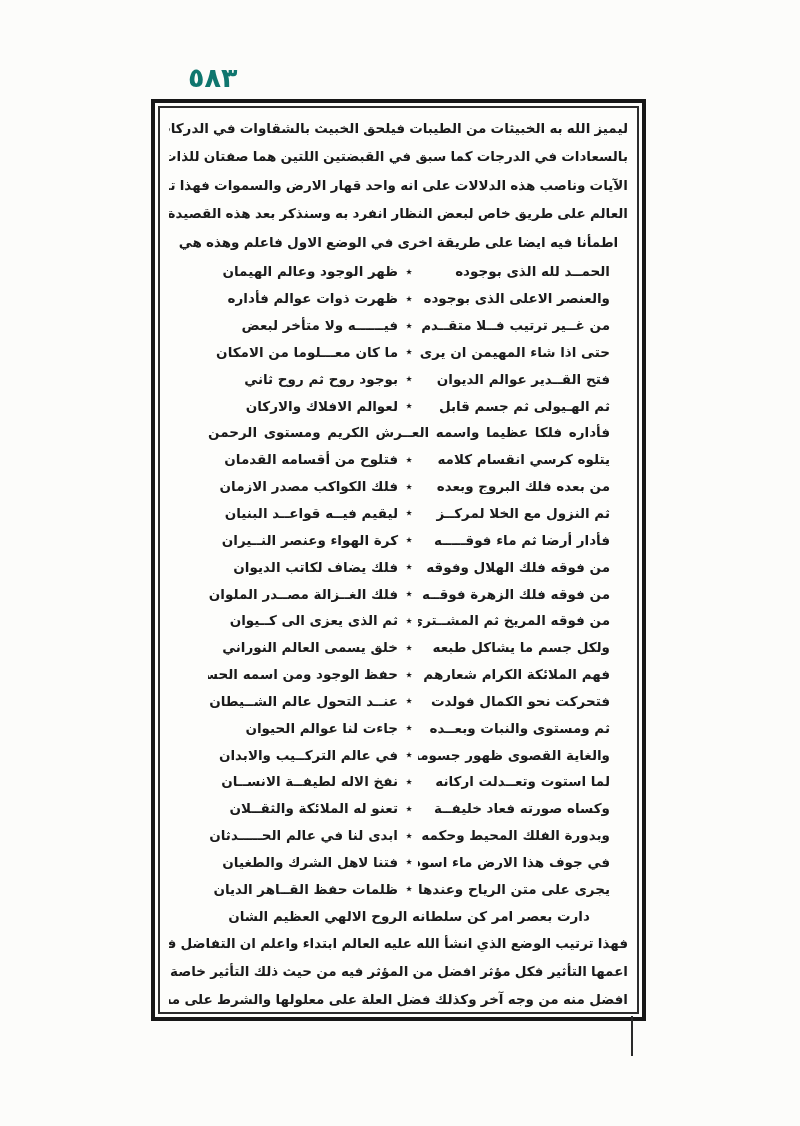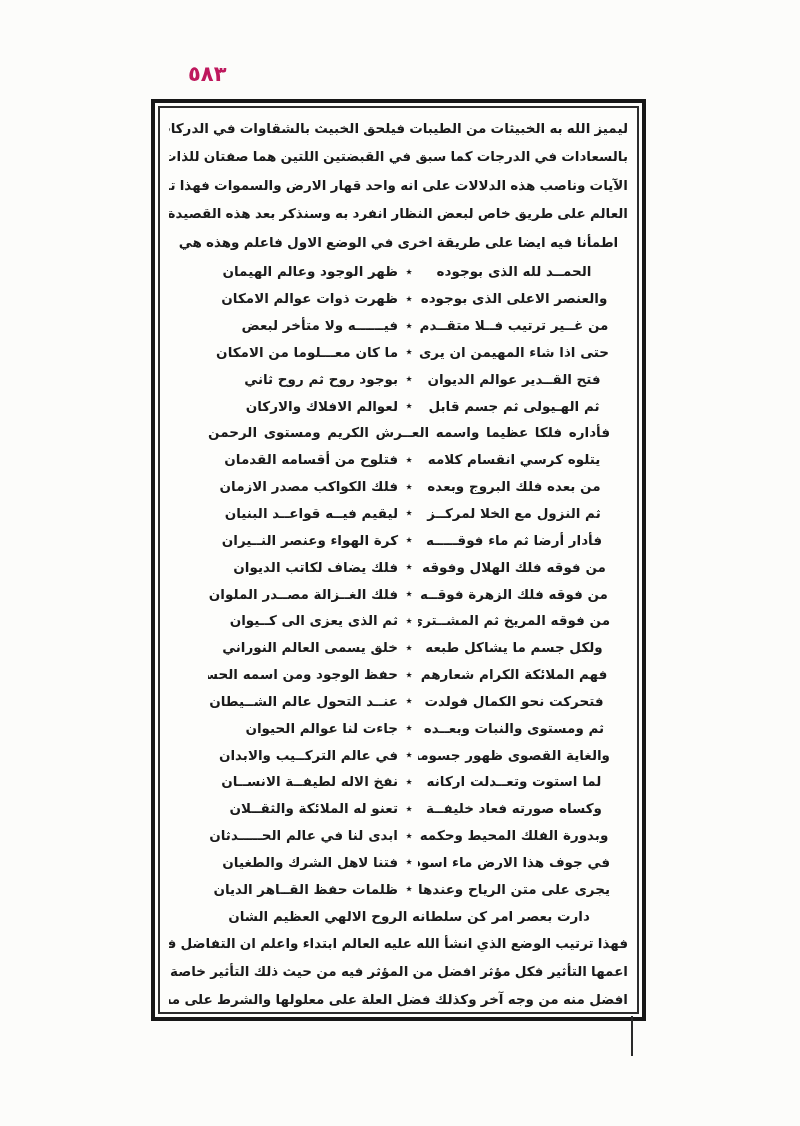--- a/index.html
+++ b/index.html
@@ -4,21 +4,21 @@
 <style>
   html,body{margin:0;padding:0;}
   body{
     width:800px;height:1126px;position:relative;overflow:hidden;
     background:#fcfcfa;
     font-family:"DejaVu Sans",sans-serif;
     color:#1b1b1b;
   }
   .page-number{
     position:absolute;left:188px;top:62px;
-    font-size:21px;font-weight:bold;letter-spacing:1px;color:#be185d;
+    font-size:27px;font-weight:bold;letter-spacing:1px;color:#0f766e;
   }
   .frame{
     position:absolute;left:151px;top:99px;width:495px;height:922px;
     border:4px solid #171717;box-sizing:border-box;background:#fdfdfb;
   }
   .frame-inner{
     position:absolute;inset:3px;border:2px solid #2c2c2c;
     padding:6px 9px 0 9px;box-sizing:border-box;overflow:hidden;
     direction:rtl;
   }
@@ -30,21 +30,21 @@
   .prose-line.center{text-align:center;text-align-last:center;white-space:normal;}
   .outro .prose-line{height:28px;line-height:28px;}
   .poem{
     width:402px;margin:2px 18px 0 auto;direction:rtl;
   }
   .verse{
     height:26.85px;display:flex;flex-direction:row;align-items:center;
     direction:rtl;font-size:13.5px;font-weight:bold;overflow:hidden;
   }
   .hemi{white-space:nowrap;overflow:hidden;}
-  .hemi.r{flex:0 0 192px;text-align:center;}
+  .hemi.r{flex:0 0 192px;text-align:right;}
   .star{flex:0 0 18px;text-align:center;font-size:13px;color:#151515;}
   .hemi.l{flex:1 1 auto;text-align:right;padding-right:2px;}
   .verse.full .hemi.f{
     flex:1 1 auto;text-align:justify;text-align-last:justify;word-spacing:-0.5px;
   }
   .verse.fullcenter .hemi.f{
     flex:1 1 auto;text-align:right;text-align-last:center;
   }
   .scan-artifact{
     position:absolute;left:631px;top:1016px;width:2px;height:40px;background:#2a2a2a;
@@ -68,21 +68,21 @@
 
     <div class="poem">
       <div class="verse">
           <span class="hemi r">الحمــد لله الذي بوجوده</span>
           <span class="star">٭</span>
           <span class="hemi l">ظهر الوجود وعالم الهيمان</span>
         </div>
       <div class="verse">
           <span class="hemi r">والعنصر الاعلى الذي بوجوده</span>
           <span class="star">٭</span>
-          <span class="hemi l">ظهرت ذوات عوالم الامكان</span>
+          <span class="hemi l">ظهرت ذوات عوالم فأداره</span>
         </div>
       <div class="verse">
           <span class="hemi r">من غــير ترتيب فــلا متقــدم</span>
           <span class="star">٭</span>
           <span class="hemi l">فيــــــه ولا متأخر لبعض</span>
         </div>
       <div class="verse">
           <span class="hemi r">حتى اذا شاء المهيمن ان يرى</span>
           <span class="star">٭</span>
           <span class="hemi l">ما كان معـــلوما من الامكان</span>

